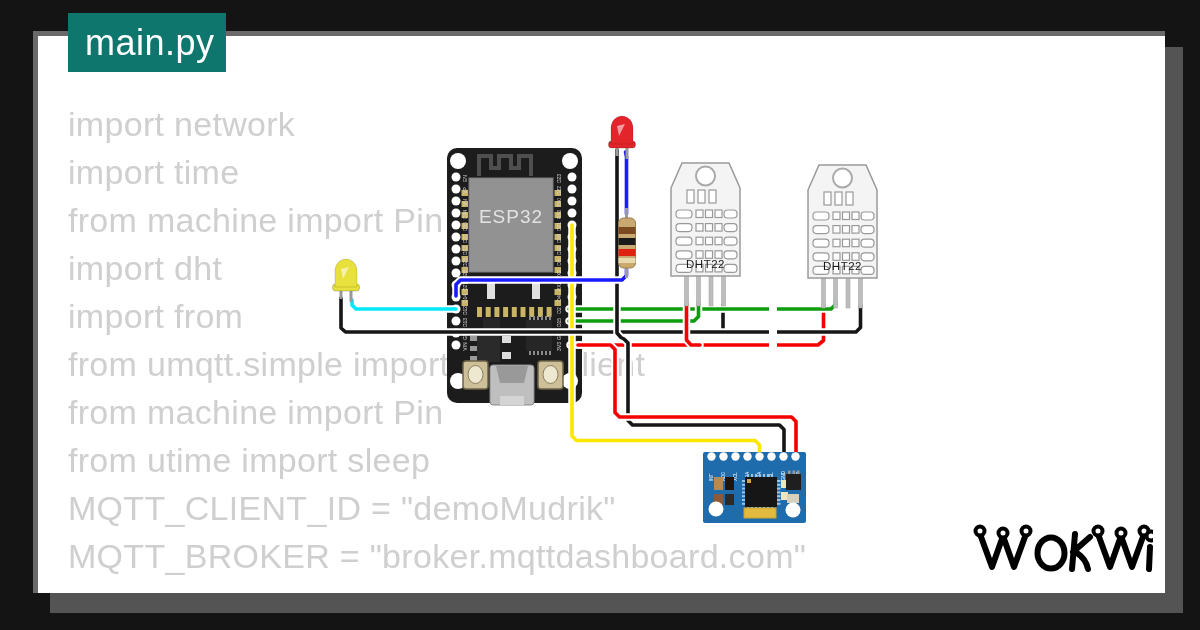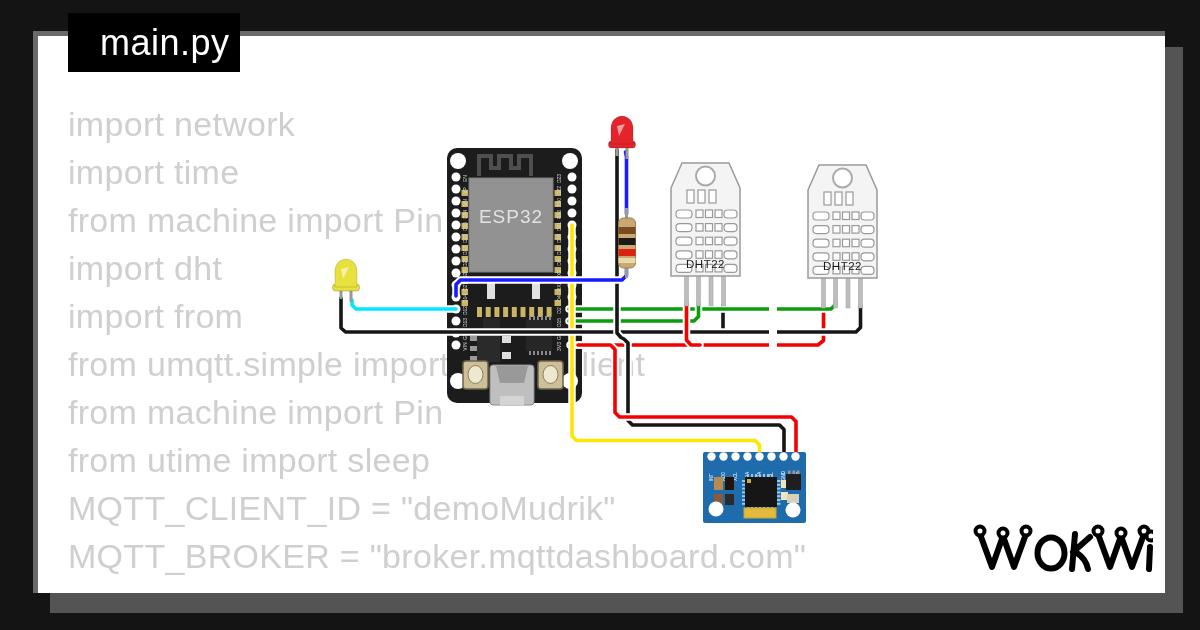--- a/index.html
+++ b/index.html
@@ -1,22 +1,22 @@
 <!DOCTYPE html>
 <html><head>
 <meta charset="utf-8">
 <style>
   html,body{margin:0;padding:0;}
   body{width:1200px;height:630px;position:relative;overflow:hidden;
        font-family:"Liberation Sans", sans-serif;background:#141414;}
   #card-shadow{position:absolute;left:50px;top:47px;width:1133px;height:566px;background:#545454;}
   #preview-card{position:absolute;left:33px;top:31px;width:1132px;height:562px;background:#ffffff;
        border-left:5px solid #6a6a6a;border-top:5px solid #6a6a6a;box-sizing:border-box;}
-  #file-tab{position:absolute;left:68px;top:13px;width:172px;height:59px;background:#000000;
-       display:flex;align-items:center;padding-left:32px;box-sizing:border-box;z-index:5;}
+  #file-tab{position:absolute;left:68px;top:13px;width:158px;height:59px;background:#0f766e;
+       display:flex;align-items:center;padding-left:17px;box-sizing:border-box;z-index:5;}
   #file-tab span{color:#fff;font-size:36px;font-weight:400;letter-spacing:0.5px;}
   #code-block{position:absolute;left:68px;top:100px;z-index:1;}
   .code-line{height:48px;line-height:48px;font-size:34px;letter-spacing:0.3px;color:#cfcfcf;white-space:pre;}
   #circuit-svg{position:absolute;left:0;top:0;z-index:2;}
   #wokwi-logo{position:absolute;left:973px;top:521px;z-index:3;}
 </style>
 </head>
 <body>
 
 <div id="card-shadow"></div>

